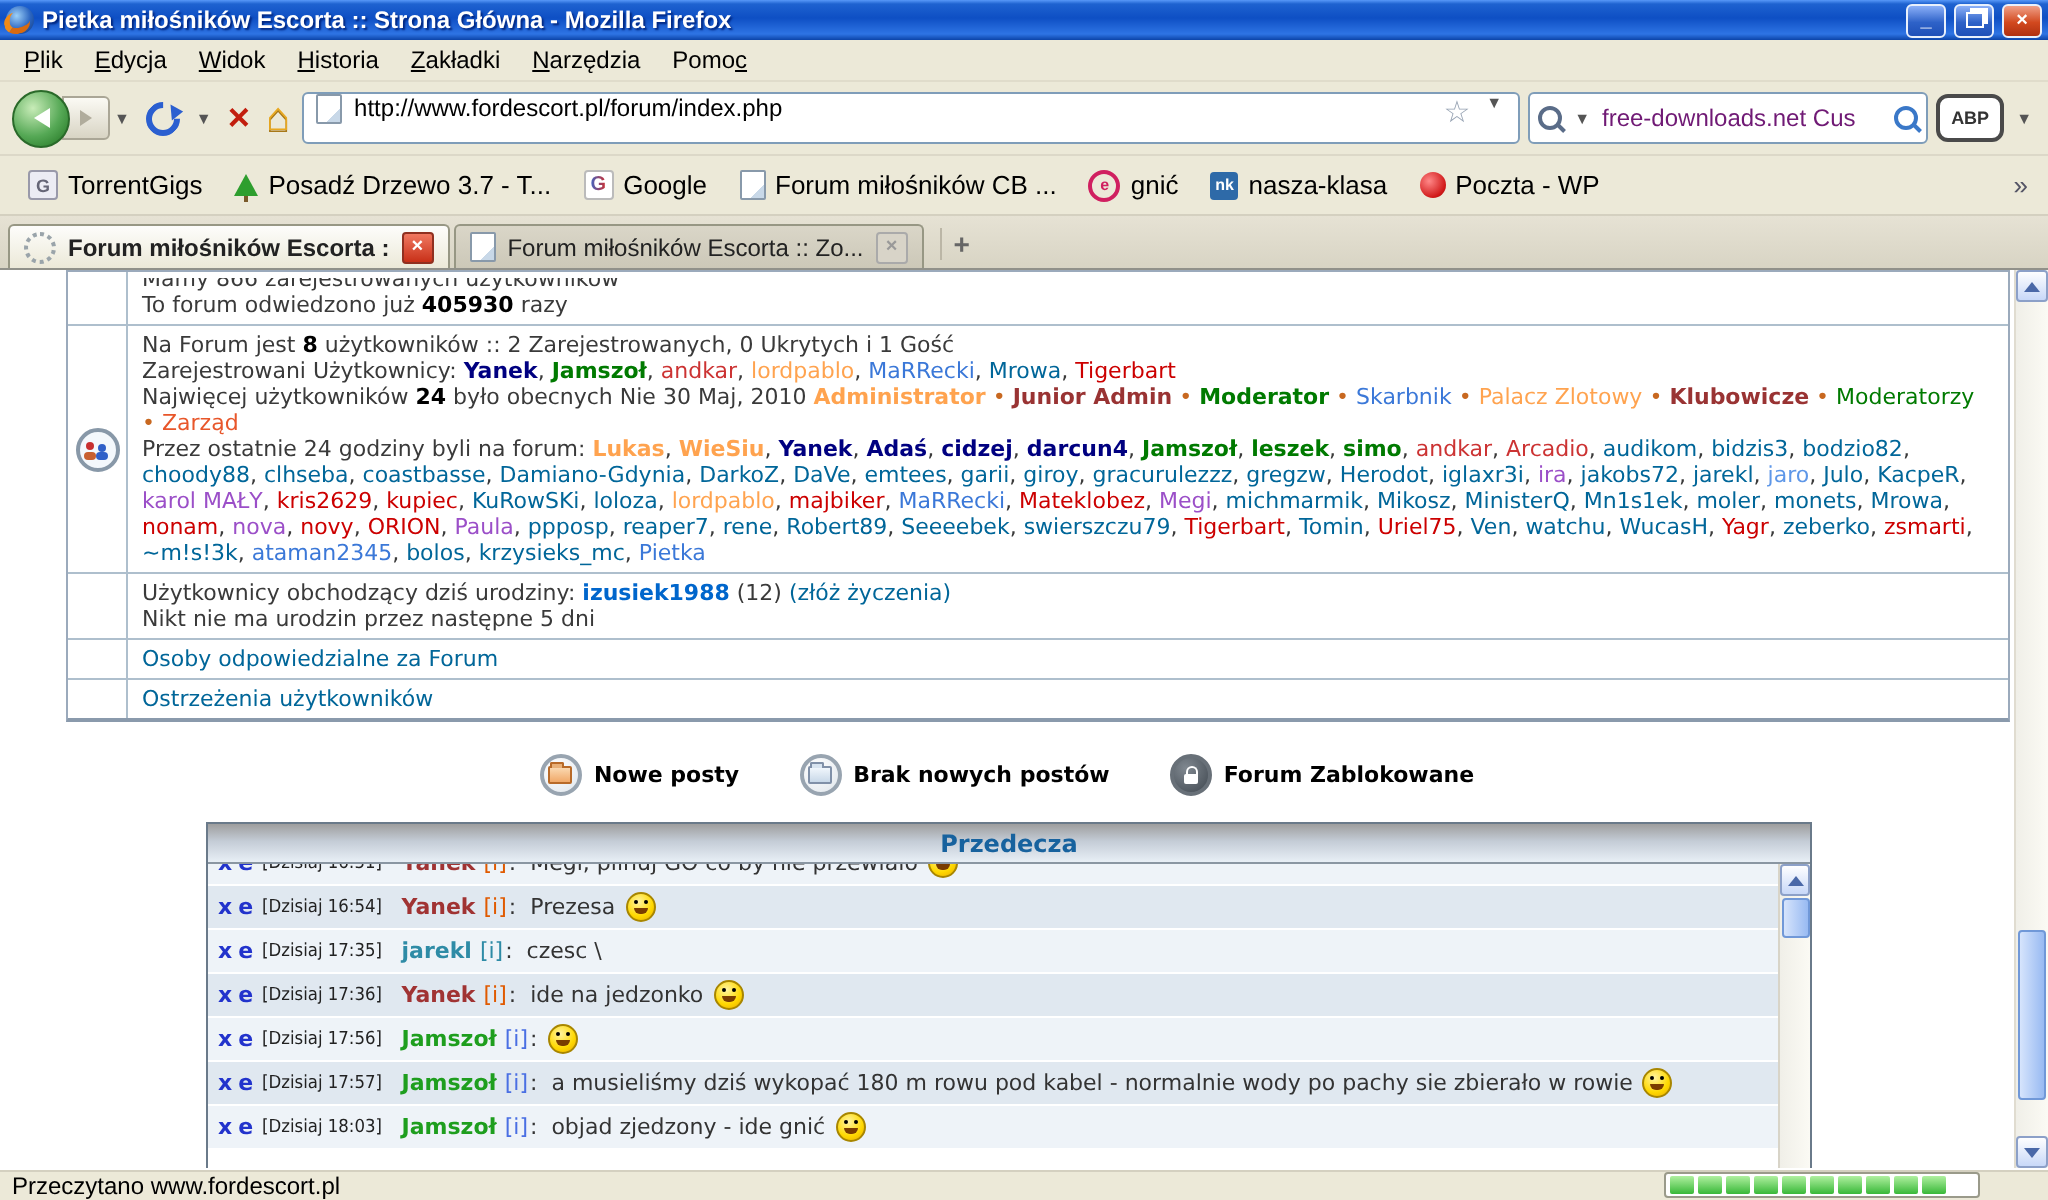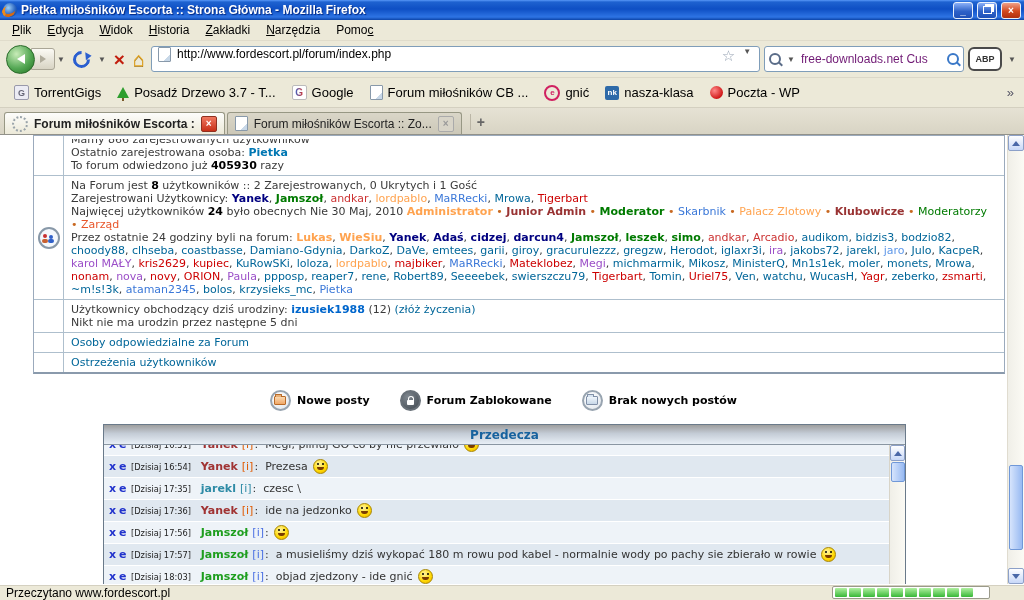--- a/index.html
+++ b/index.html
@@ -225,21 +225,20 @@
 <div class="viewport">
   <div class="pagearea">
 
     <div class="stats-table">
       <div class="st-row">
         <div class="st-icon-cell"></div>
         <div class="st-body">
           <div class="clip-top">
               <span>Mamy 866 zarejestrowanych użytkowników</span>
             </div>
-          <div><span>Ostatnio zarejestrowana osoba: </span><span class="b lnk" style="color:#0077B3">Pietka</span></div>
           <div><span>To forum odwiedzono już </span><span class="b">405930</span><span> razy</span></div>
         </div>
       </div>
       <div class="st-row">
         <div class="st-icon-cell">
             <span class="who-icon"></span>
           </div>
         <div class="st-body">
           <div><span>Na Forum jest </span><span class="b">8</span><span> użytkowników :: 2 Zarejestrowanych, 0 Ukrytych i 1 Gość</span></div>
           <div><span>Zarejestrowani Użytkownicy: </span><span id="reg-users"><span style="color: rgb(0, 0, 128); font-weight: bold;">Yanek</span>, <span style="color: rgb(0, 122, 0); font-weight: bold;">Jamszoł</span>, <span style="color: rgb(204, 51, 51);">andkar</span>, <span style="color: rgb(255, 163, 79);">lordpablo</span>, <span style="color: rgb(59, 120, 216);">MaRRecki</span>, <span style="color: rgb(0, 102, 153);">Mrowa</span>, <span style="color: rgb(204, 0, 0);">Tigerbart</span></span></div>
@@ -265,31 +264,31 @@
     </div>
 
     <div class="legend" id="legend">
         <span class="leg-item">
           <span class="leg-circle">
             <span class="fold"></span>
           </span>
           <span>Nowe posty</span>
         </span>
         <span class="leg-item">
+          <span class="leg-circle">
+            <span class="fold pale"></span>
+          </span>
+          <span>Brak nowych postów</span>
+        </span>
+        <span class="leg-item">
           <span class="leg-circle dark">
             <span class="lock"></span>
           </span>
           <span>Forum Zablokowane</span>
         </span>
-        <span class="leg-item">
-          <span class="leg-circle">
-            <span class="fold pale"></span>
-          </span>
-          <span>Brak nowych postów</span>
-        </span>
       </div>
 
     <div class="shoutbox">
       <div class="sb-head">Przedecza</div>
       <div class="sb-area">
         <div class="sb-rows" id="shout-rows">
             <div class="shout-row" style="margin-top: -11px;">
               <span class="sx">x</span>
               <span class="se">e</span>
               <span class="stime">[Dzisiaj 16:51]</span>

